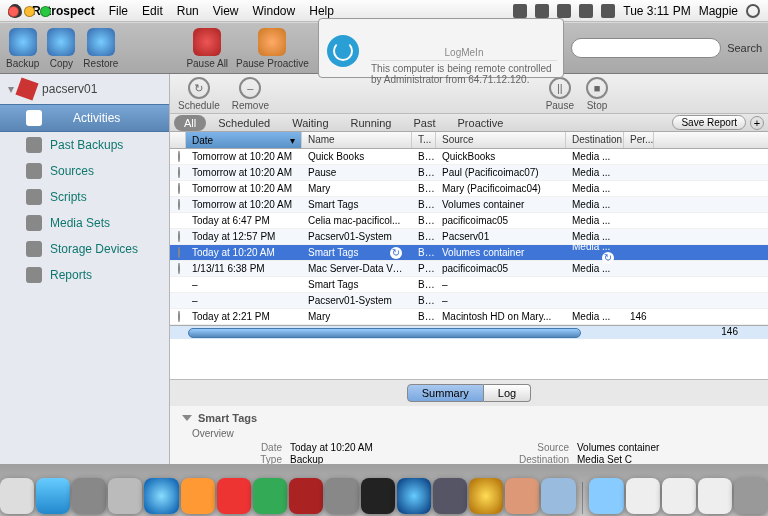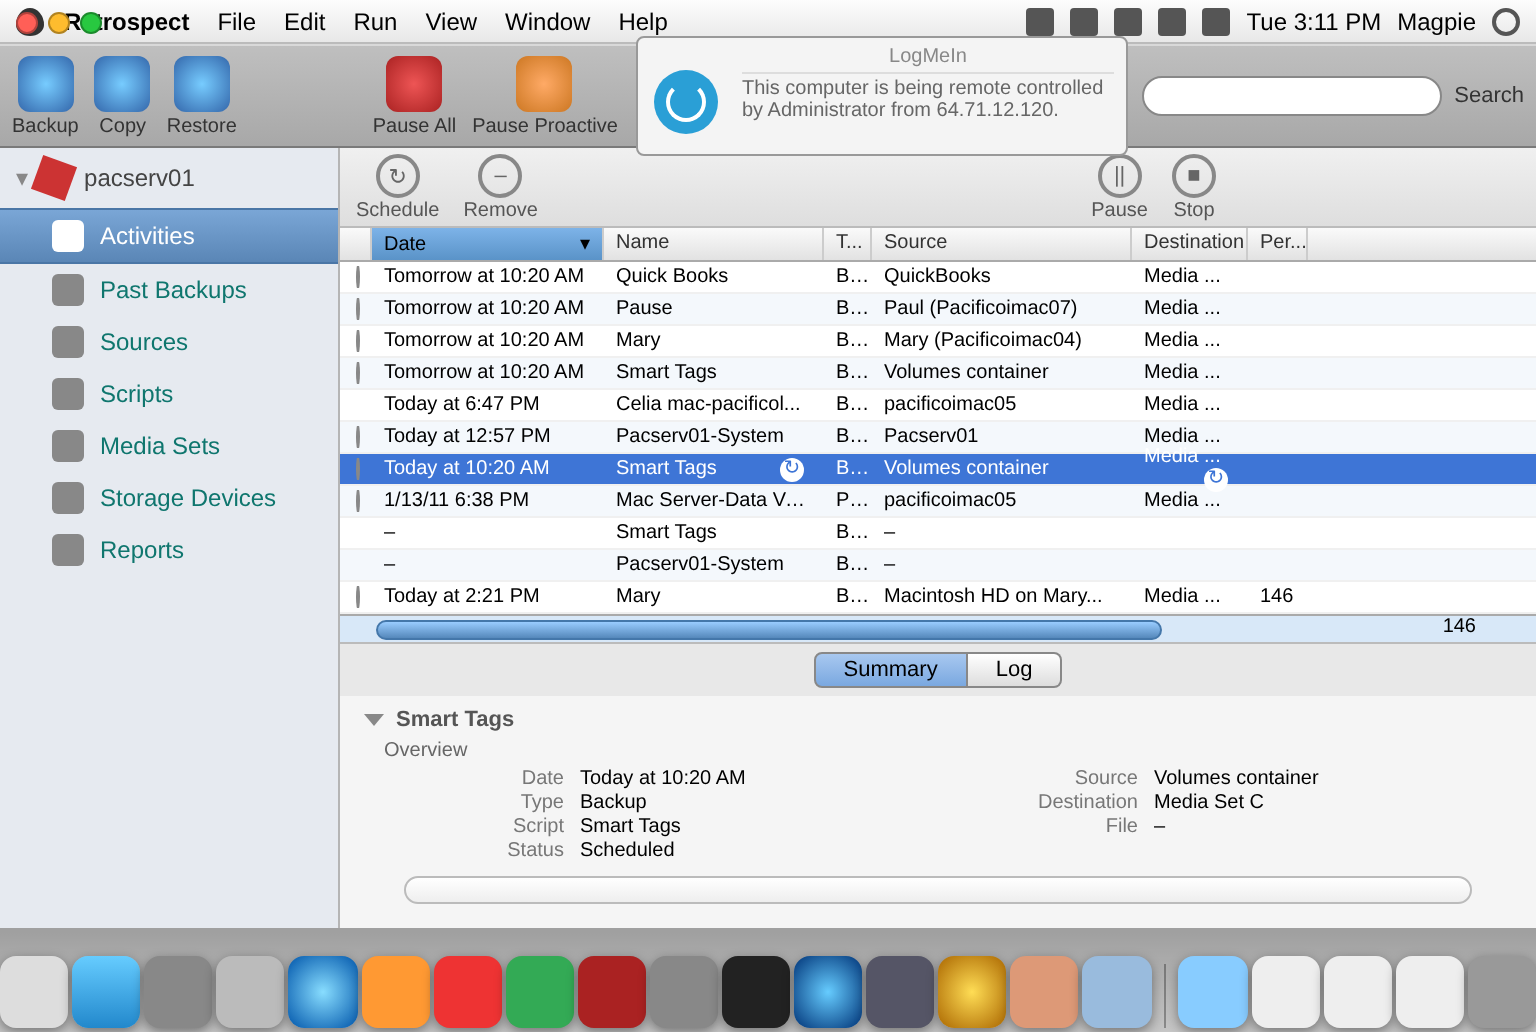--- a/index.html
+++ b/index.html
@@ -25,31 +25,31 @@
 .tbtn .ic.orange { background: radial-gradient(#fa6,#c72); }
 .tbtn .ic.blue { background: radial-gradient(#7cf,#36a); }
 .toolbar .spacer { flex: 1; }
 .toolbar .search { width: 150px; height: 20px; border-radius: 10px; border: 1px solid #888; background: #fff; font-size: 11px; padding: 0 8px; }
 .toolbar .slabel { font-size: 11px; color: #333; margin-left: 6px; text-align: right; }
 
 
 .logmein { position: absolute; top: 18px; left: 318px; width: 246px; height: 60px; background: #f4f4f4; border: 1px solid #999; border-radius: 4px; z-index: 50; font-size: 10px; color: #666; display: flex; }
 .logmein .lic { width: 32px; height: 32px; background: #2a9fd6; border-radius: 50%; margin: 16px 6px 0 8px; position: relative; }
 .logmein .lic::after{content:"";position:absolute;inset:6px;border:2px solid #fff;border-radius:50%;border-top-color:transparent;}
-.logmein .ltxt { padding: 4px 6px; flex:1;}
+.logmein .ltxt { padding: 4px 6px; flex:1;margin-top:24px;}
 .logmein .ltitle { text-align:center; font-size:10px; color:#888; border-bottom:1px solid #ddd; padding-bottom:2px; margin-bottom:2px;}
 
 
 .main { display: flex; height: 390px; background: #ececec; }
 .sidebar { width: 170px; background: #e6eaf0; border-right: 1px solid #b5b5b5; }
 .sb-head { display: flex; align-items: center; padding: 6px 8px; font-size: 12px; color: #444; }
 .sb-head .cube{width:18px;height:18px;background:#c33;margin-right:6px;transform:rotate(20deg)}
 .sb-item { display: flex; align-items: center; padding: 5px 10px 5px 26px; font-size: 12px; color: #0f766e; }
 .sb-item .sic { width: 16px; height: 16px; background: #888; border-radius: 3px; margin-right: 8px; }
-.sb-item.active { background: linear-gradient(#7aa6d6,#5a86b6); color: #fff; border-top:1px solid #4a76a6; border-bottom:1px solid #4a76a6;}
+.sb-item.active { background: linear-gradient(#7aa6d6,#5a86b6); color: #fff; border-top:1px solid #4a76a6; border-bottom:1px solid #4a76a6;gap:23px;}
 .sb-item.active .sic{background:#fff}
 
 .content { flex: 1; display: flex; flex-direction: column; background: #fff; overflow:hidden;}
 .subtoolbar { height: 40px; background: linear-gradient(#f0f0f0,#dedede); border-bottom: 1px solid #bbb; display:flex; align-items:flex-end; padding:0 8px 2px;}
 .subtoolbar .sbt { display:flex;flex-direction:column;align-items:center;font-size:10px;color:#555;margin-right:12px;}
 .subtoolbar .sbt .ci{width:22px;height:22px;border:2px solid #888;border-radius:50%;margin-bottom:1px;display:flex;align-items:center;justify-content:center;font-size:11px;color:#666;}
 .subtoolbar .gap{flex:1}
 
 .tabbar { height: 18px; background: linear-gradient(#e8e8e8,#d8d8d8); border-bottom: 1px solid #aaa; display: flex; align-items: center; font-size: 11px; padding-left:4px;}
 .tabbar .tab { padding: 2px 10px; color: #333; border-radius: 9px; margin-right:2px;}
@@ -70,21 +70,21 @@
 .row .tic { width:12px;height:12px;border-radius:50%;background:#6a6;margin-left:2px;}
 .row .tic.clock{background:radial-gradient(#fff,#ccc);border:1px solid #888;}
 .row .tic.warn{background:#fc3;clip-path:polygon(50% 0,100% 100%,0 100%);}
 .row .tic.gear{background:#555;}
 .row .ref{width:12px;height:12px;border-radius:50%;background:#fff;color:#3e75d6;font-size:10px;text-align:center;line-height:12px;margin-right:4px;}
 
 .hscroll{height:14px;background:#d8e8f8;border-top:1px solid #aaa;position:relative;padding:2px 18px;}
 .hscroll .thumb{height:10px;width:70%;background:linear-gradient(#9cf,#58b);border-radius:5px;border:1px solid #47a;}
 .hscroll .num{position:absolute;right:30px;top:0;font-size:10px;}
 
-.viewtabs { display:flex;justify-content:center;padding:4px;background:#e8e8e8;border-top:1px solid #bbb;}
+.viewtabs { display:flex;justify-content:center;padding:4px;background:#e8e8e8;border-top:1px solid #bbb;margin-top:40px;}
 .viewtabs .vt { font-size:11px;padding:2px 14px;border:1px solid #888;background:linear-gradient(#fff,#ddd);}
 .viewtabs .vt.sel{background:linear-gradient(#a8c8f0,#7aa8e0);}
 .viewtabs .vt:first-child{border-radius:4px 0 0 4px;}
 .viewtabs .vt:last-child{border-radius:0 4px 4px 0;border-left:none;}
 
 .detail { flex:1; background:#f5f5f5; padding:6px 12px; font-size:11px; overflow:auto;}
 .detail .dhead{display:flex;align-items:center;font-weight:bold;color:#555;margin-bottom:4px;}
 .detail .dhead .di{width:0;height:0;border-left:5px solid transparent;border-right:5px solid transparent;border-top:6px solid #888;margin-right:6px;}
 .detail .sub{font-size:10px;color:#666;margin:4px 0 2px 10px;}
 .kv{display:flex;font-size:10px;margin:1px 0 1px 20px;}
@@ -216,20 +216,25 @@
           <div class="ci">||</div>
           <span>Pause</span>
         </div>
       <div class="sbt">
           <div class="ci">■</div>
           <span>Stop</span>
         </div>
       <div style="width:140px"></div>
     </div>
 
+    <div class="tabbar">
+      <span id="ftabs"><span class="tab sel">All</span><span class="tab">Scheduled</span><span class="tab">Waiting</span><span class="tab">Running</span><span class="tab">Past</span><span class="tab">Proactive</span></span>
+      <span class="save">Save Report</span>
+      <span class="plus">+</span>
+    </div>
 
     <div class="thead">
       <div class="th th0"></div>
       <div class="th th1 sort">
           <span>Date</span>
           <span>▾</span>
         </div>
       <div class="th th2">Name</div>
       <div class="th th3">T...</div>
       <div class="th th4">Source</div>

